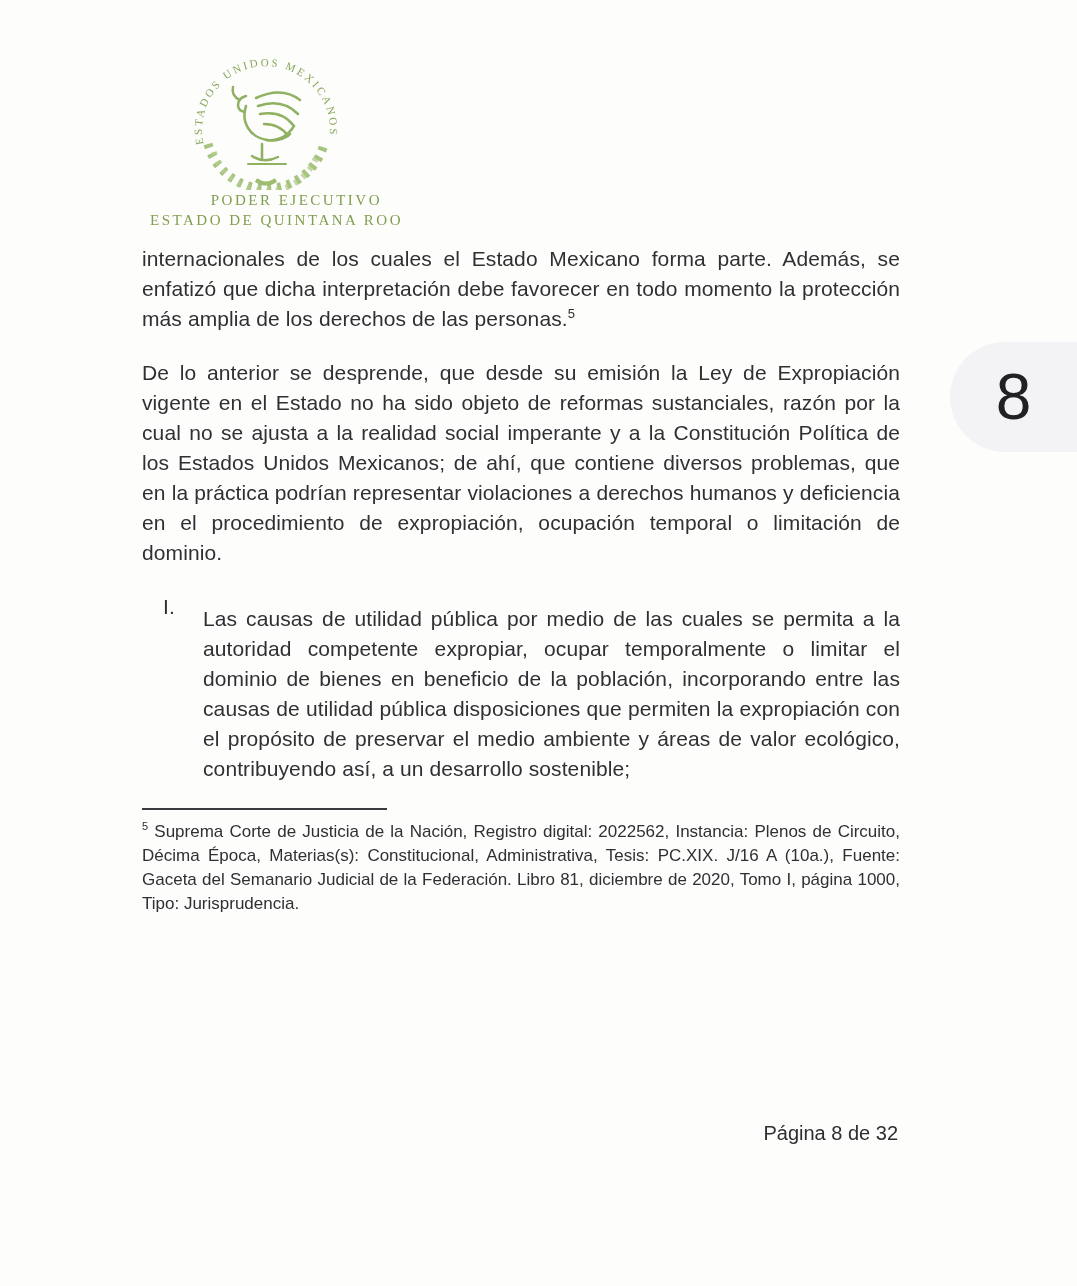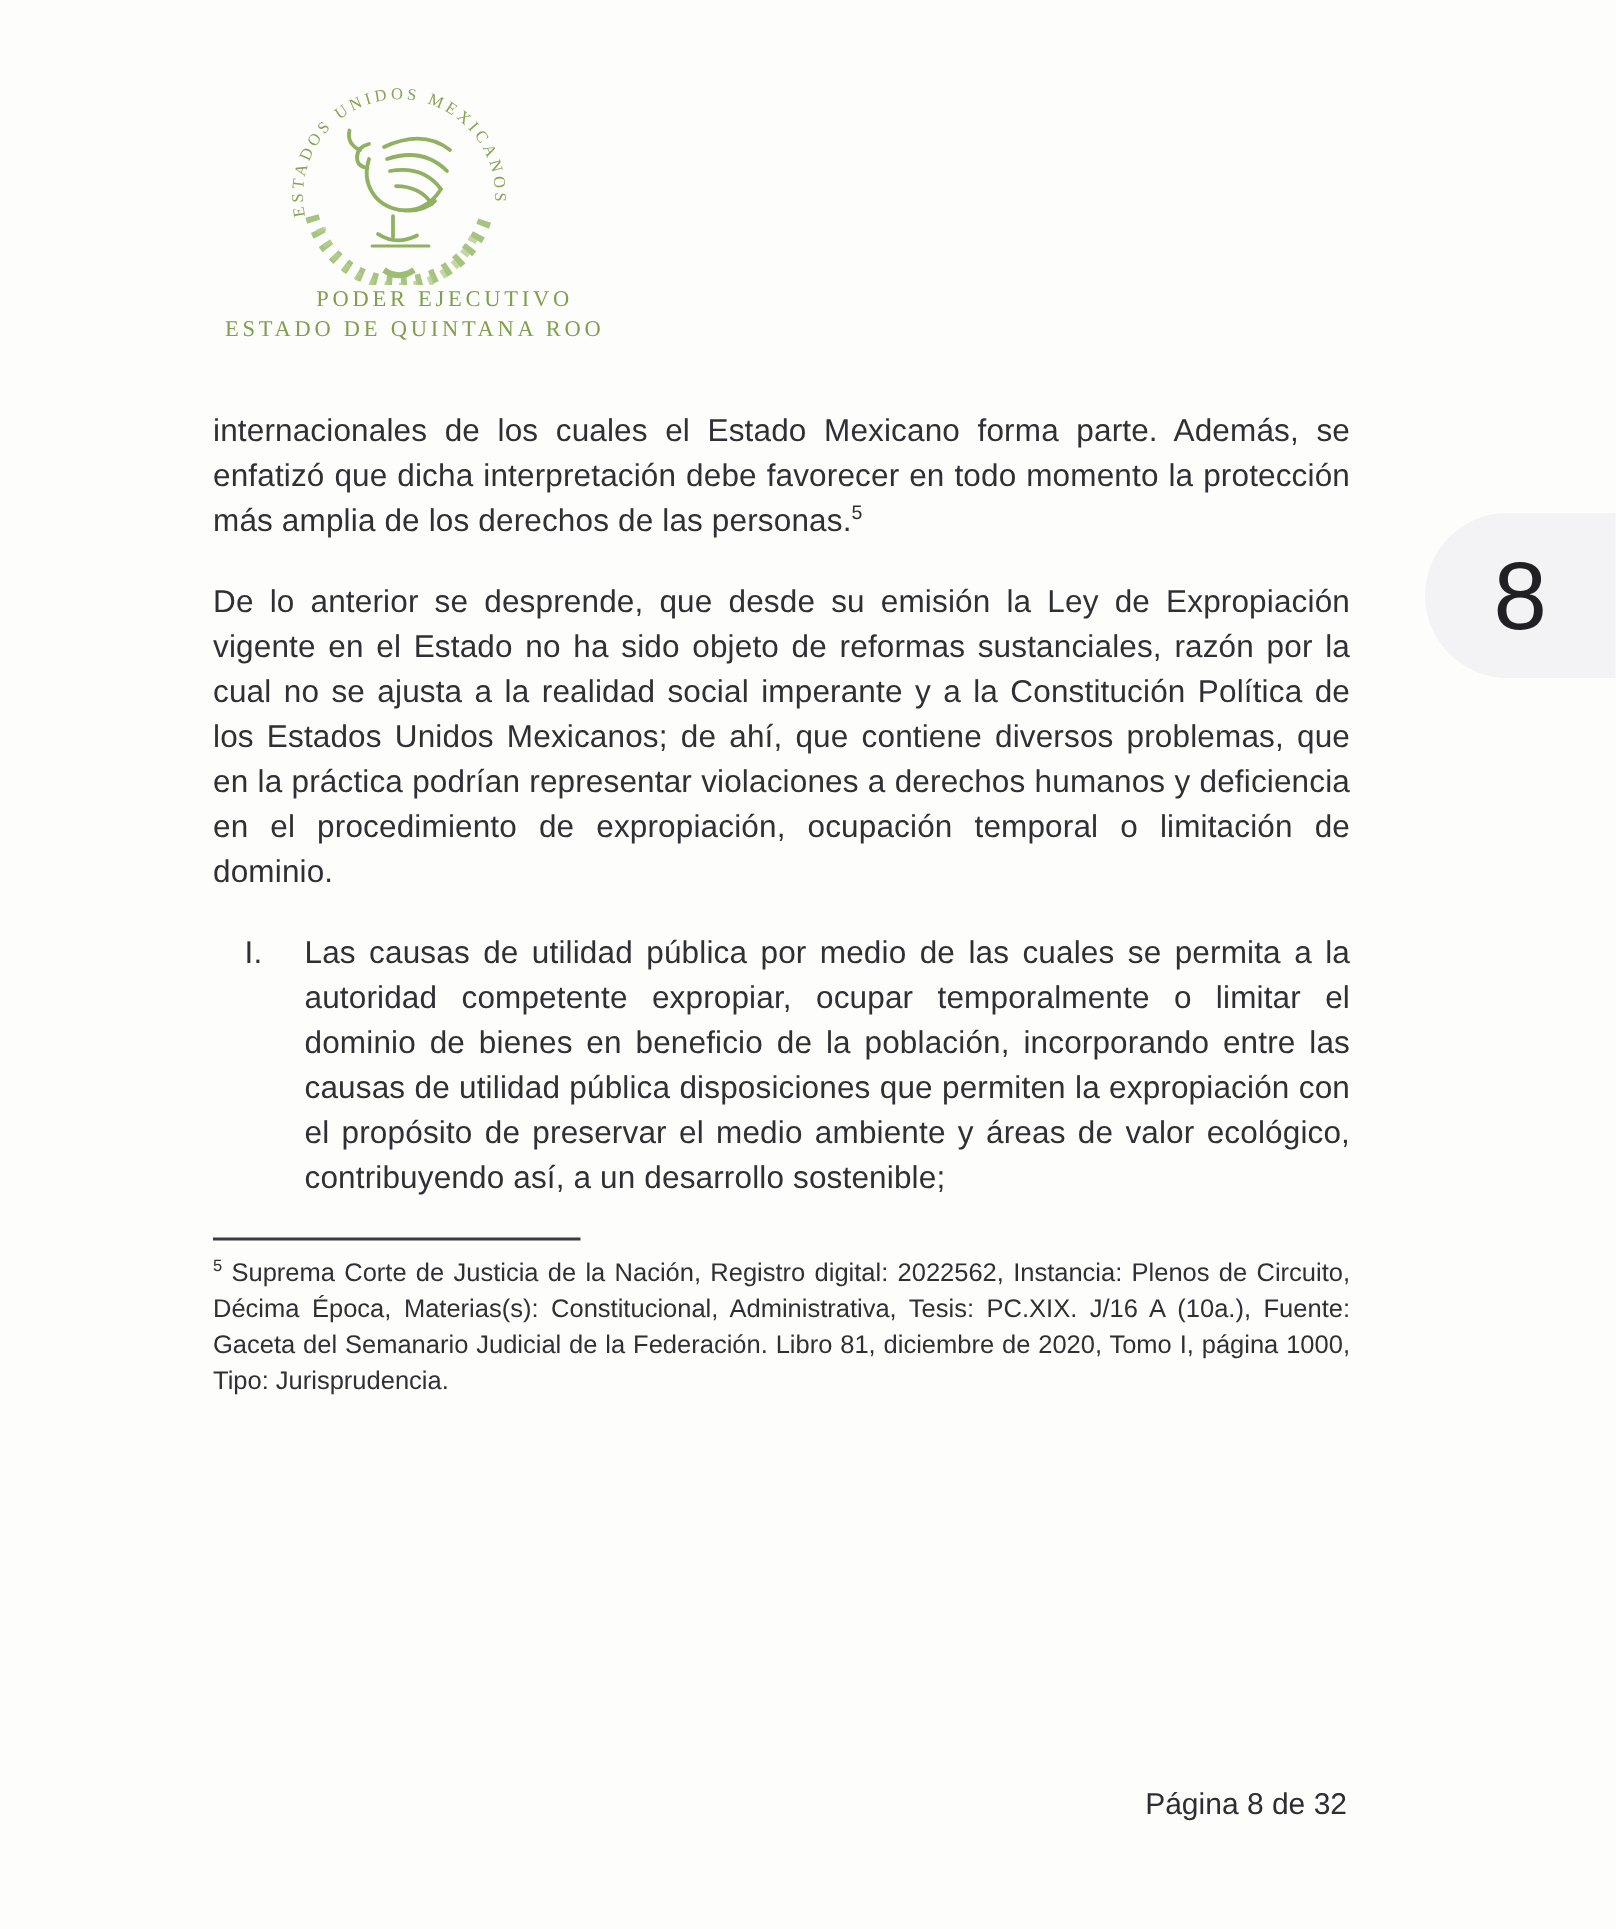--- a/index.html
+++ b/index.html
@@ -49,58 +49,58 @@
     font-size: 64px;
     line-height: 1;
     color: #212125;
     font-weight: 500;
   }
 
   
   .doc {
     position: absolute;
     left: 142px;
-    top: 273px;
+    top: 244px;
     width: 758px;
     font-size: 21px;
     line-height: 30px;
     text-align: justify;
     letter-spacing: 0.1px;
   }
   .doc p { margin: 0 0 24px 0; }
   .doc sup { font-size: 13px; line-height: 0; }
 
   .li { display: flex; margin: 0 0 24px 0; }
   .li .numeral {
     flex: 0 0 61px;
     box-sizing: border-box;
     padding-left: 21px;
     text-align: left;
   }
-  .li .li-text { flex: 1; text-align: justify; }
+  .li .li-text { flex: 1; text-align: justify; margin-top: 12px; }
 
   
   .footnote-sep {
     border: none;
     border-top: 2px solid #3b3b3f;
     width: 245px;
     margin: 18px 0 10px 0;
   }
   .footnote {
     font-size: 17px;
     line-height: 24px;
     text-align: justify;
     letter-spacing: 0;
   }
   .footnote sup { font-size: 11px; line-height: 0; }
 
   
   .page-footer {
     position: absolute;
-    top: 1192px;
+    top: 1122px;
     left: 142px;
     width: 756px;
     text-align: right;
     font-size: 20px;
     color: #2e2e32;
   }
 </style>
 </head>
 <body>
 

